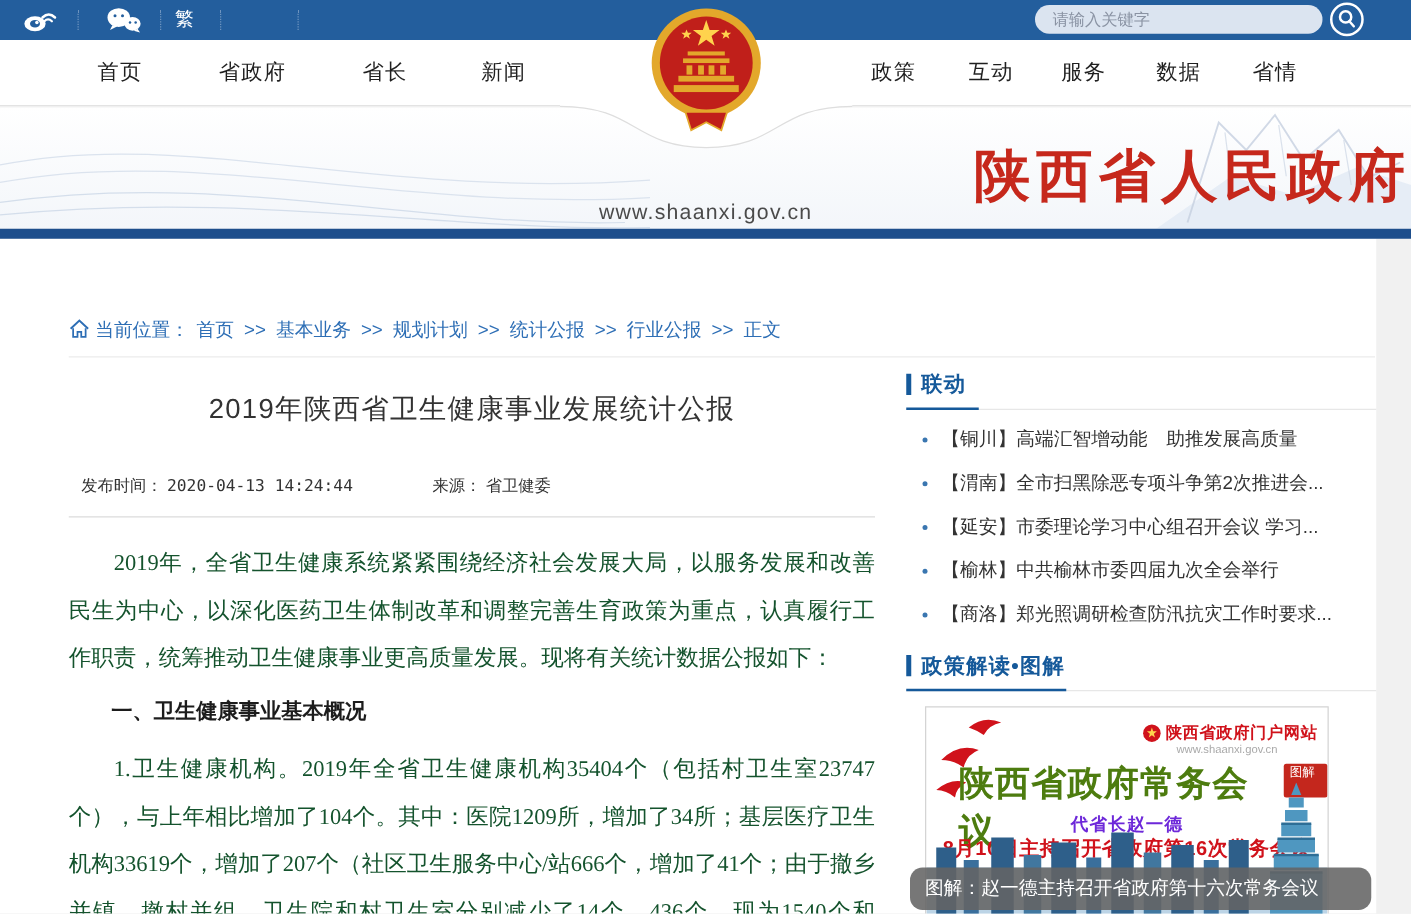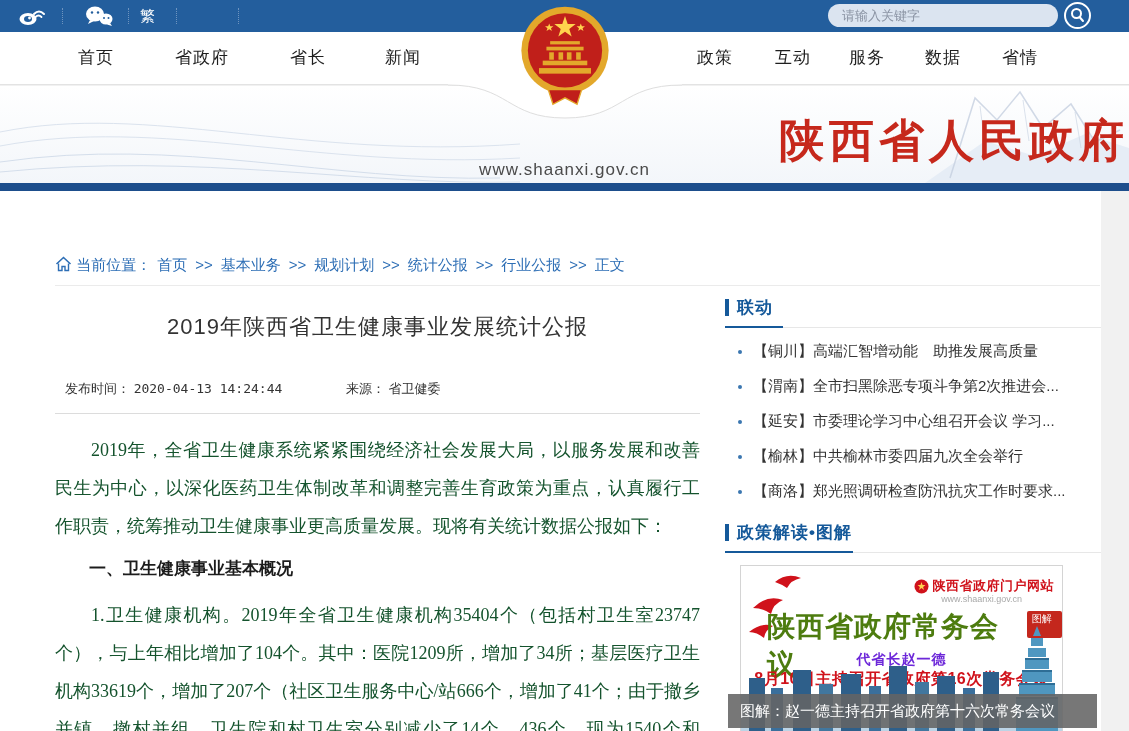--- a/index.html
+++ b/index.html
@@ -72,21 +72,21 @@
   .card-url { position:absolute; top:28px; right:40px; font-size:9px; color:#a9a9a9; }
   .card-headline-row { position:absolute; top:42px; left:26px; display:flex; align-items:flex-start; }
   .card-headline { font-size:28px; font-weight:bold; color:#4d7c0f; letter-spacing:1px; font-family:Liberation Sans, sans-serif; }
   .card-stamp { margin-left:6px; margin-top:3px; width:36px; height:27px; background:#c4271d; border-radius:2px; color:#fff; font-size:10px; line-height:12px; padding:2px 0 0 5px; word-break:break-all; }
   .card-sub1 { position:absolute; top:85px; left:0; width:100%; text-align:center; font-size:14px; font-weight:bold; color:#6d28d9; letter-spacing:1px; }
   .card-sub2 { position:absolute; top:103px; left:0; width:100%; text-align:center; font-size:16px; font-weight:bold; color:#d0121b; letter-spacing:0.5px; }
   .card-skyline { position:absolute; left:0; top:60px; z-index:1; }
   .card-birds { position:absolute; left:6px; top:8px; }
   .caption-bar {
     position:absolute; left:728px; top:694px; width:369px; height:34px; z-index:6;
-    background:rgba(100,100,100,0.88); color:#fff; font-size:15px; line-height:34px; padding-left:12px;
+    background:rgba(100,100,100,0.88); color:#fff; font-size:15px; line-height:34px; padding-left:12px;border-radius:10px;
   }
 </style>
 </head>
 <body>
 
 <div id="frame">
 
   <div class="topbar">
     <span class="tb-icon" style="left:18px; top:6px;">
       <svg width="28" height="20" viewBox="0 0 28 20">

